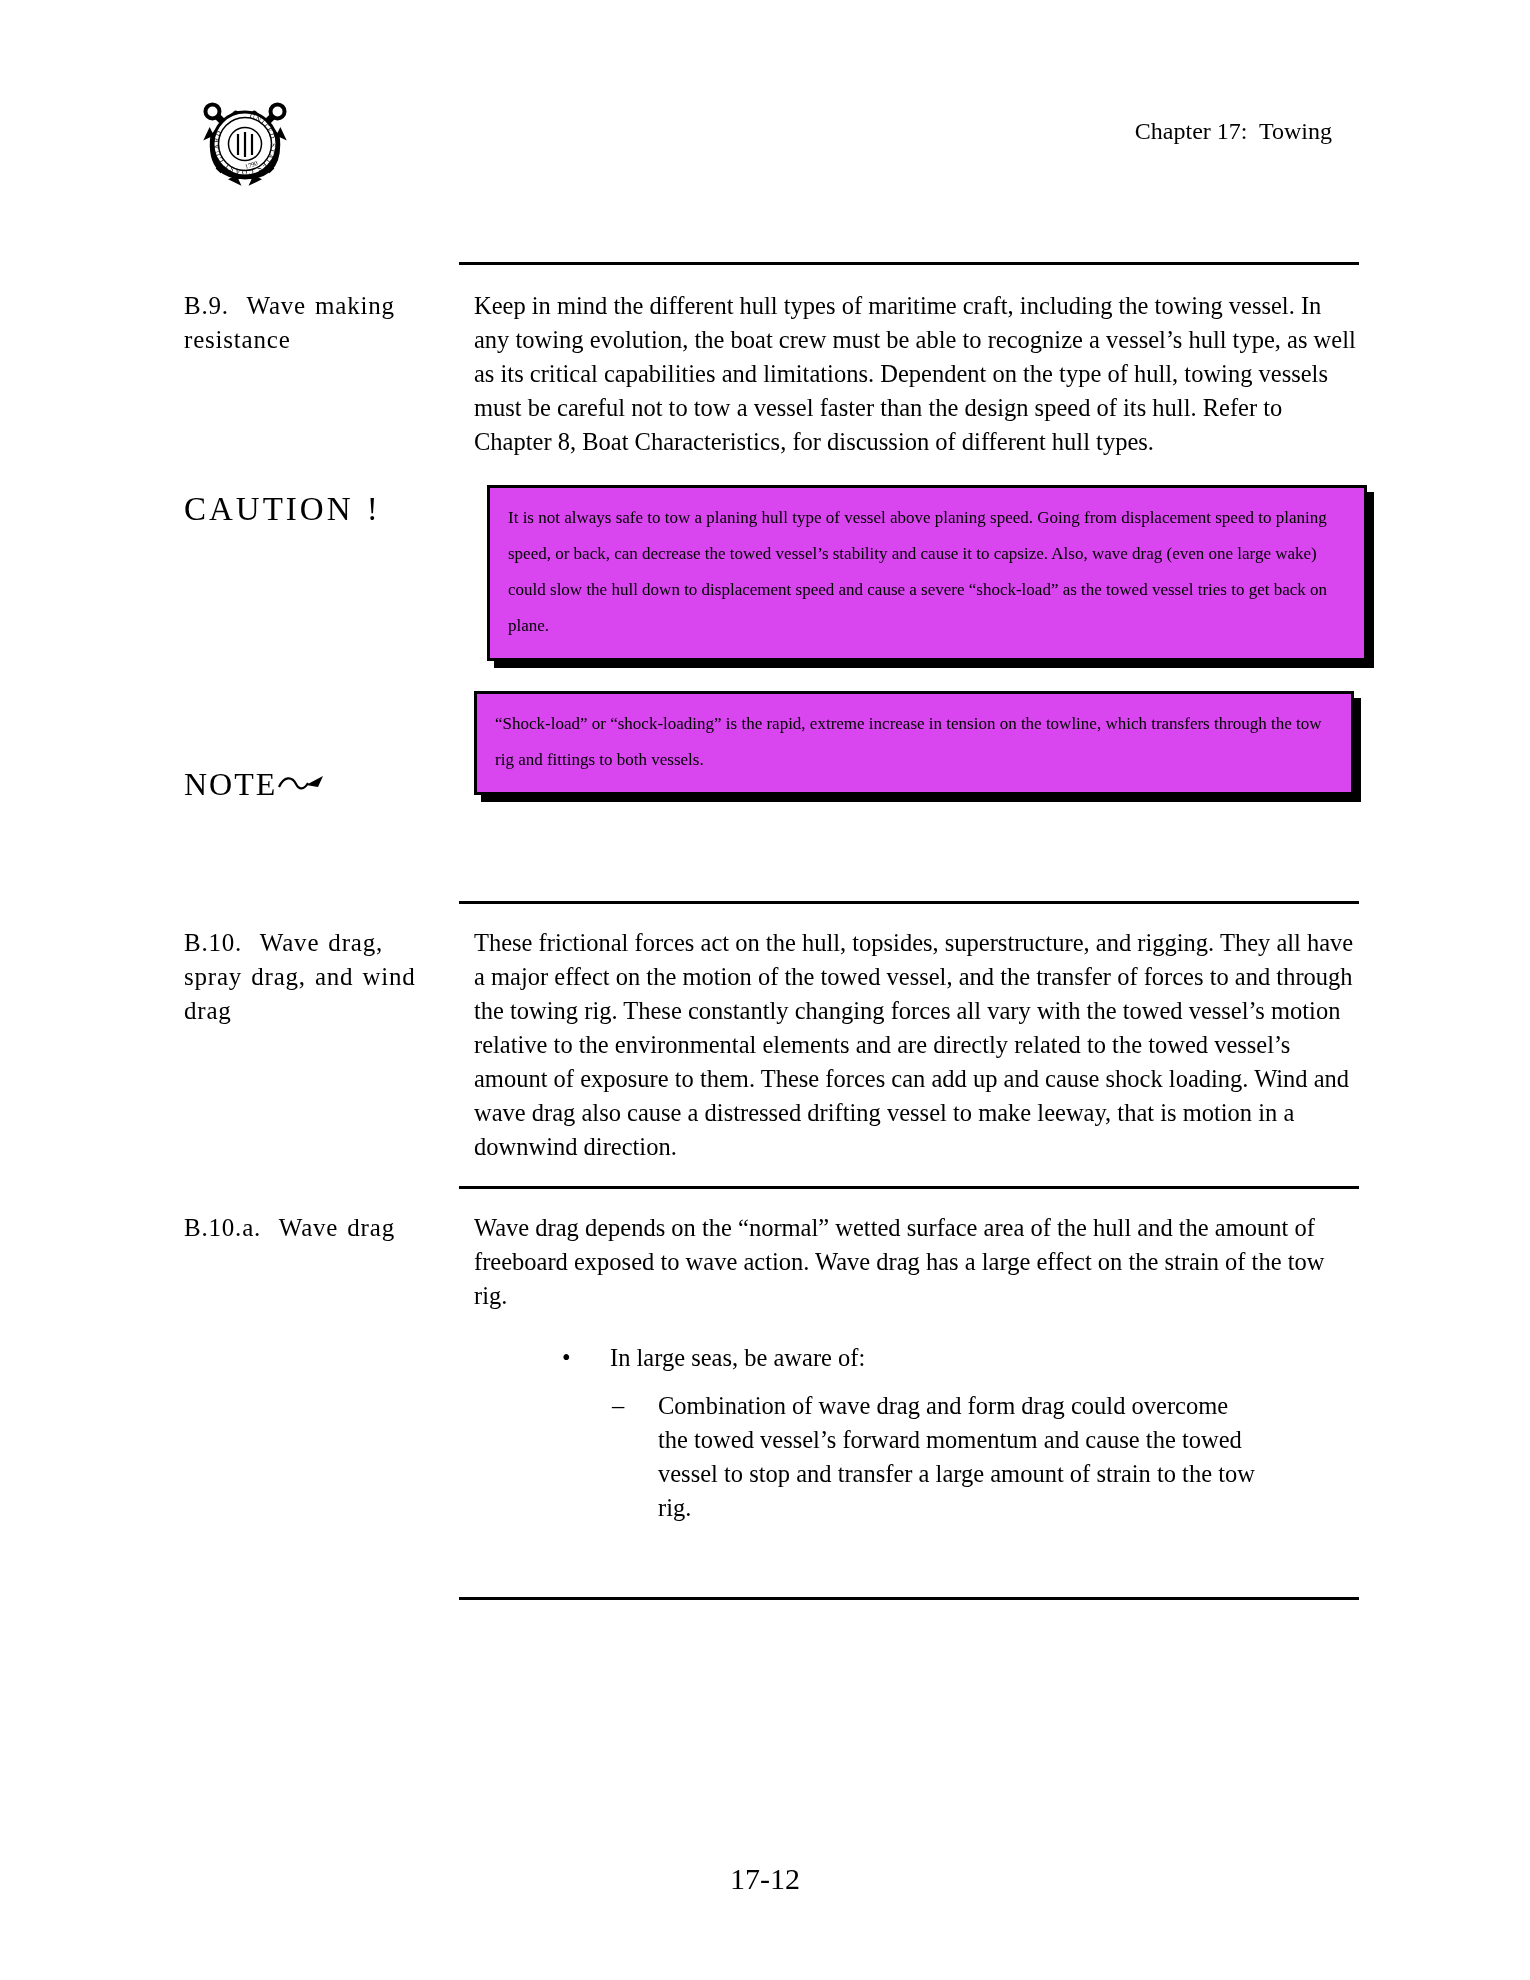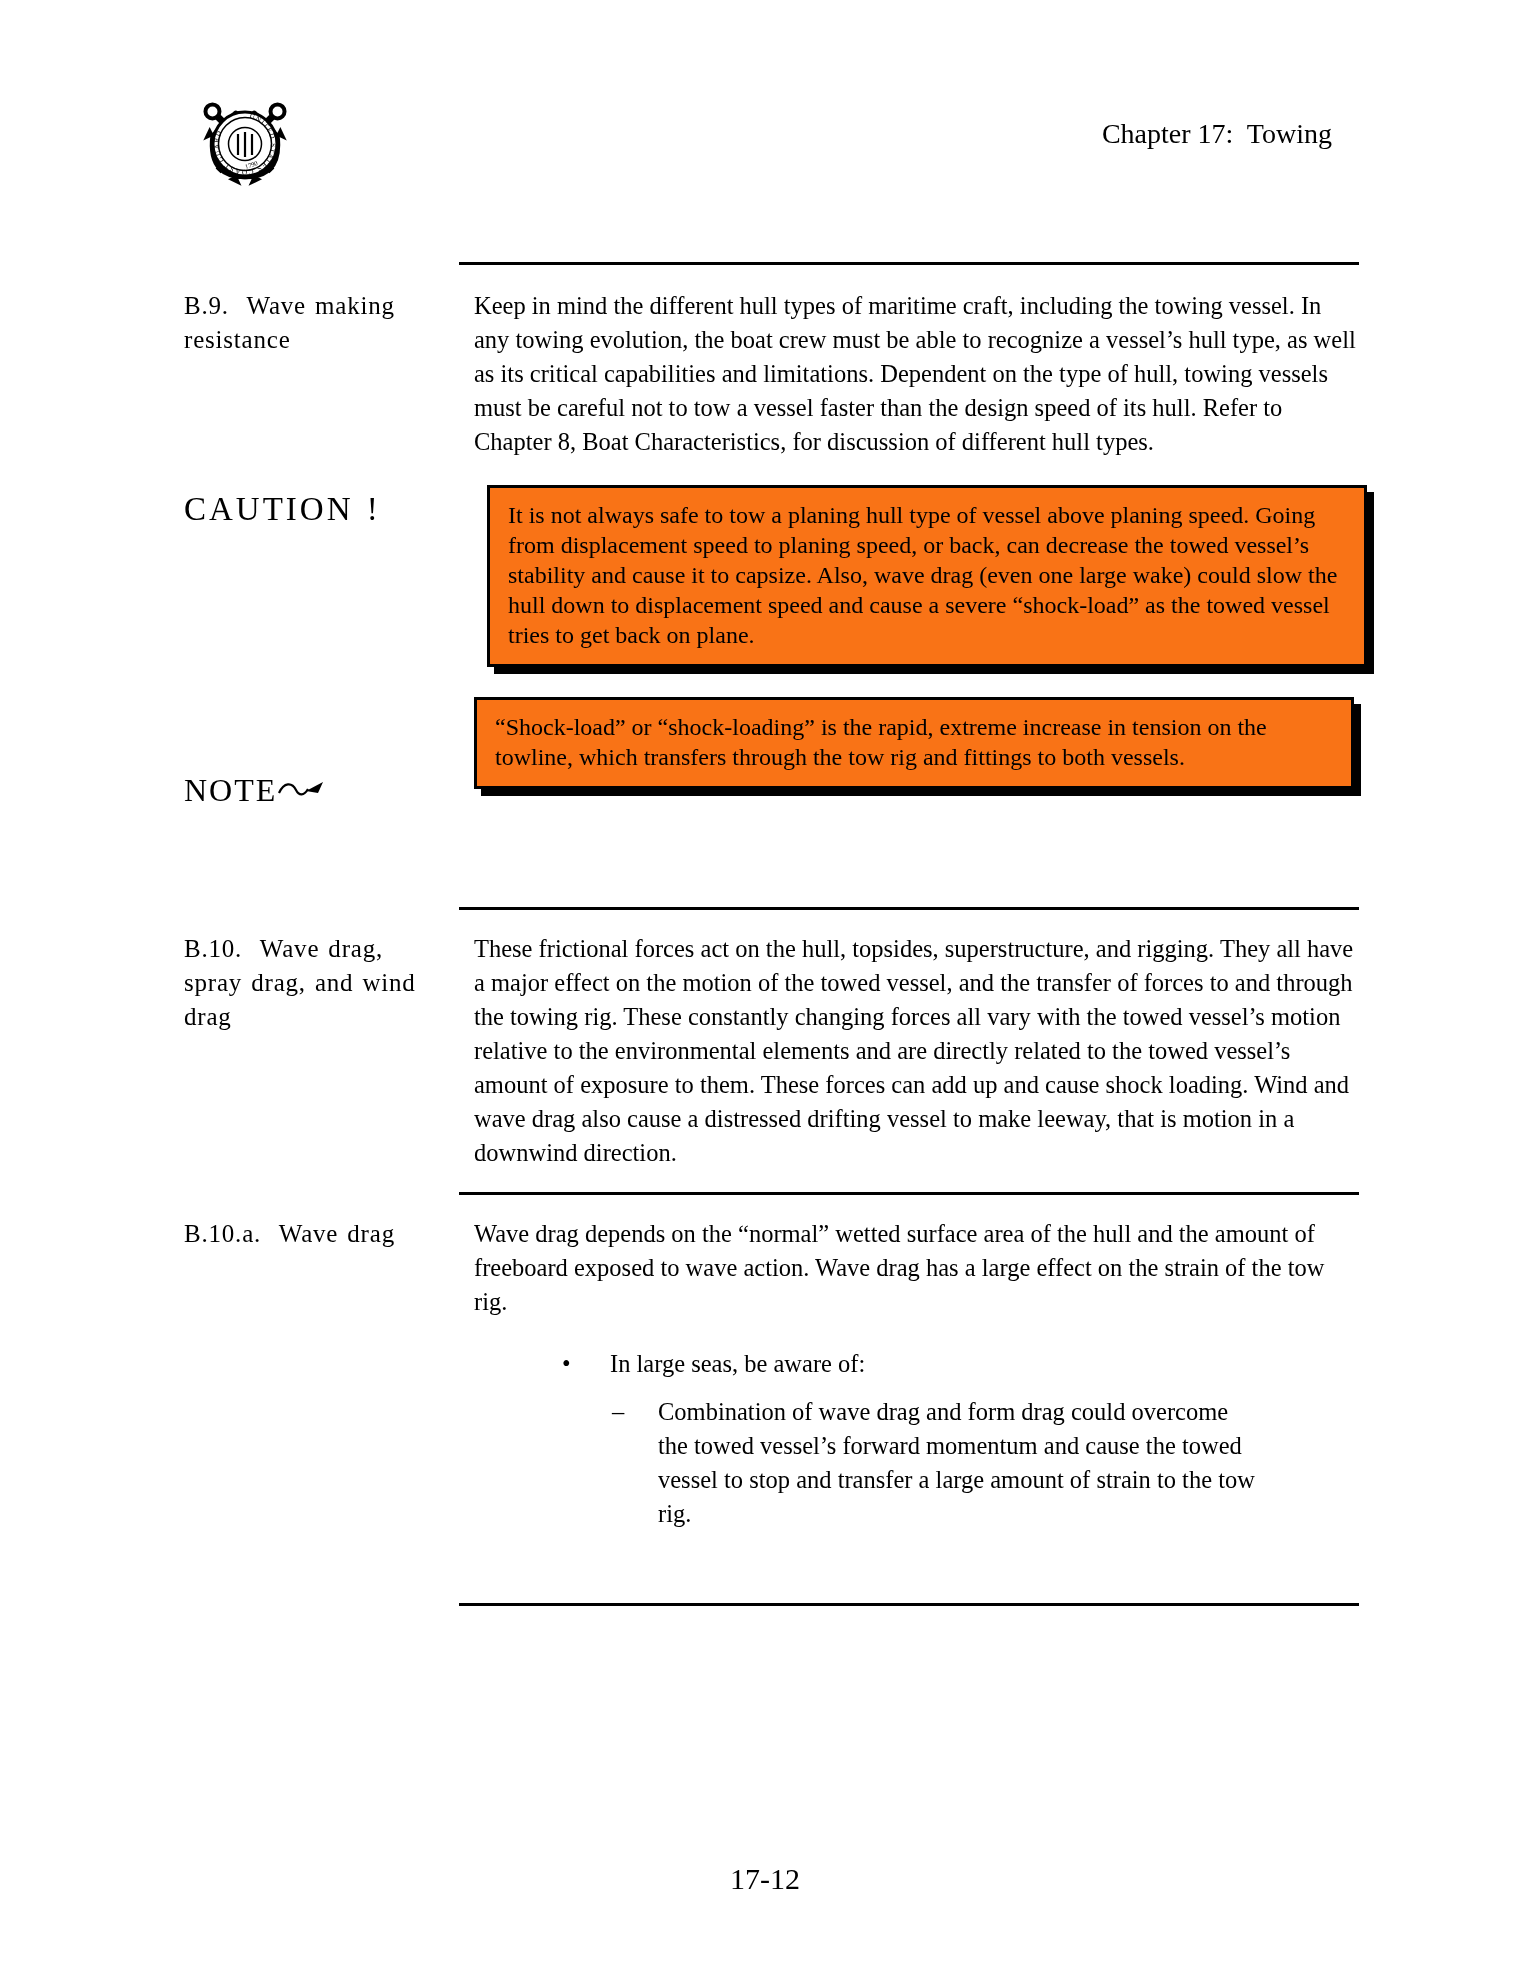--- a/index.html
+++ b/index.html
@@ -21,21 +21,21 @@
     position: absolute;
     left: 165px;
     top: 82px;
     width: 160px;
     height: 124px;
   }
   .chapter-header {
     position: absolute;
     top: 118px;
     right: 198px;
-    font-size: 28px;
+    font-size: 24px;
     white-space: pre;
   }
 
   
   .content { position: absolute; top: 262px; left: 4px; width: 100%; }
 
   .rule {
     margin-left: 455px;
     width: 900px;
     border-top: 3px solid #000;
@@ -85,25 +85,25 @@
     font-size: 32px;
     line-height: 40px;
     letter-spacing: 2px;
     display: flex;
     align-items: center;
   }
 
   .alert-box {
     width: 880px;
     border: 3px solid #000;
-    background: #f97316;
+    background: #d946ef;
     box-shadow: 7px 7px 0 0 #000;
     padding: 12px 18px 14px 18px;
-    font-size: 24px;
-    line-height: 30px;
+    font-size: 17px;
+    line-height: 36px;
   }
 
   
   .bullet-row { display: flex; margin-top: 28px; }
   .bullet-glyph { width: 48px; flex: 0 0 48px; margin-left: 88px; font-size: 24.5px; line-height: 34px; }
   .bullet-text { font-size: 24.5px; line-height: 34px; }
 
   .sub-row { display: flex; margin-top: 14px; }
   .sub-glyph { width: 46px; flex: 0 0 46px; margin-left: 138px; font-size: 24.5px; line-height: 34px; }
   .sub-text { width: 600px; font-size: 24.5px; line-height: 34px; }

